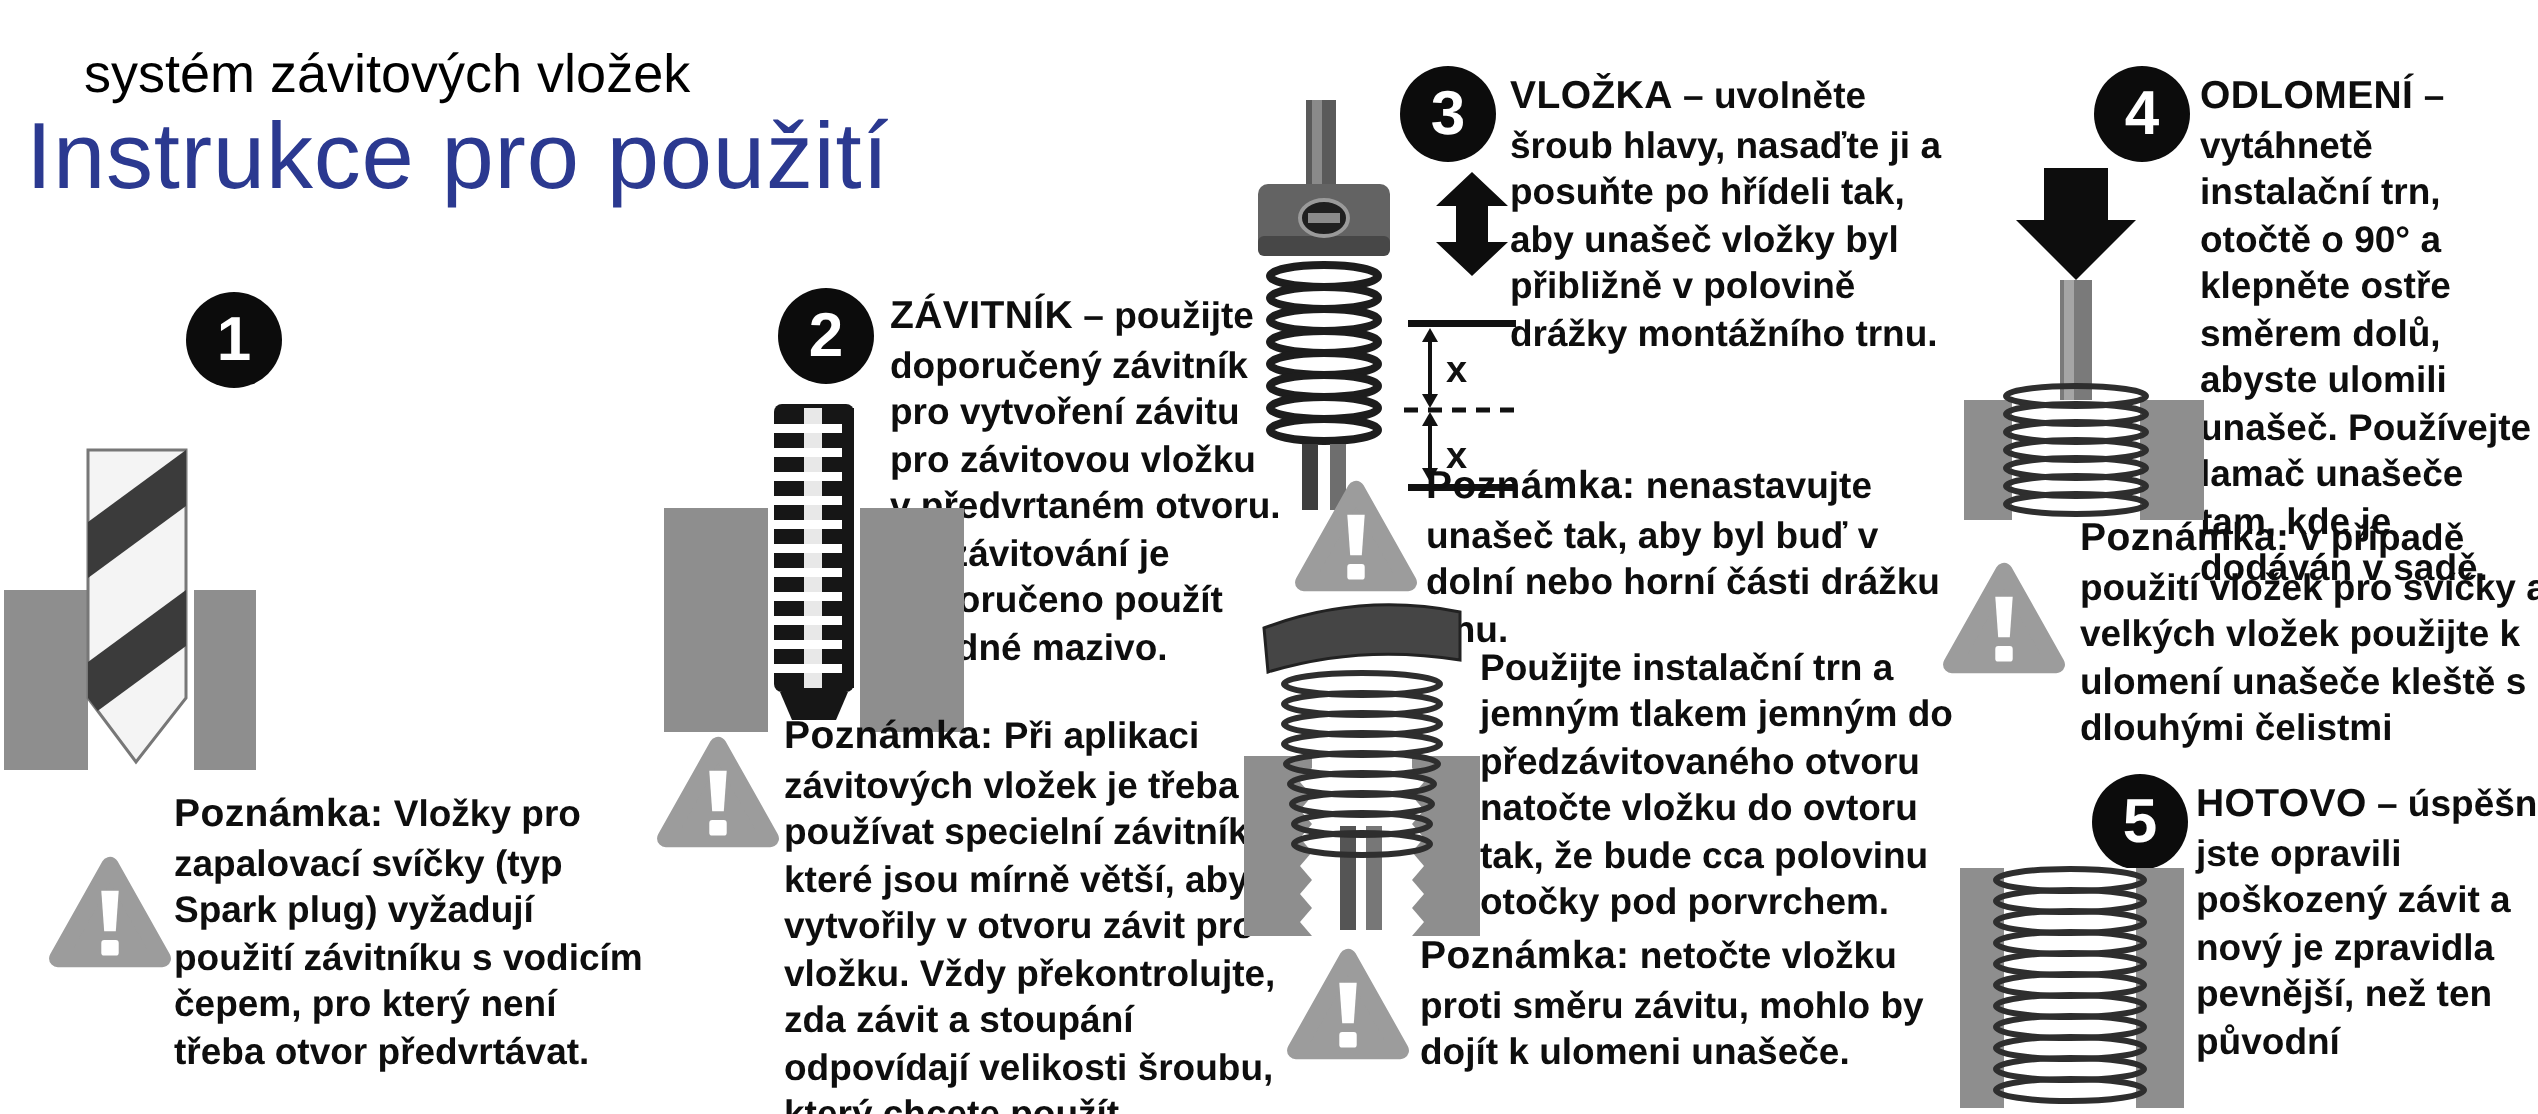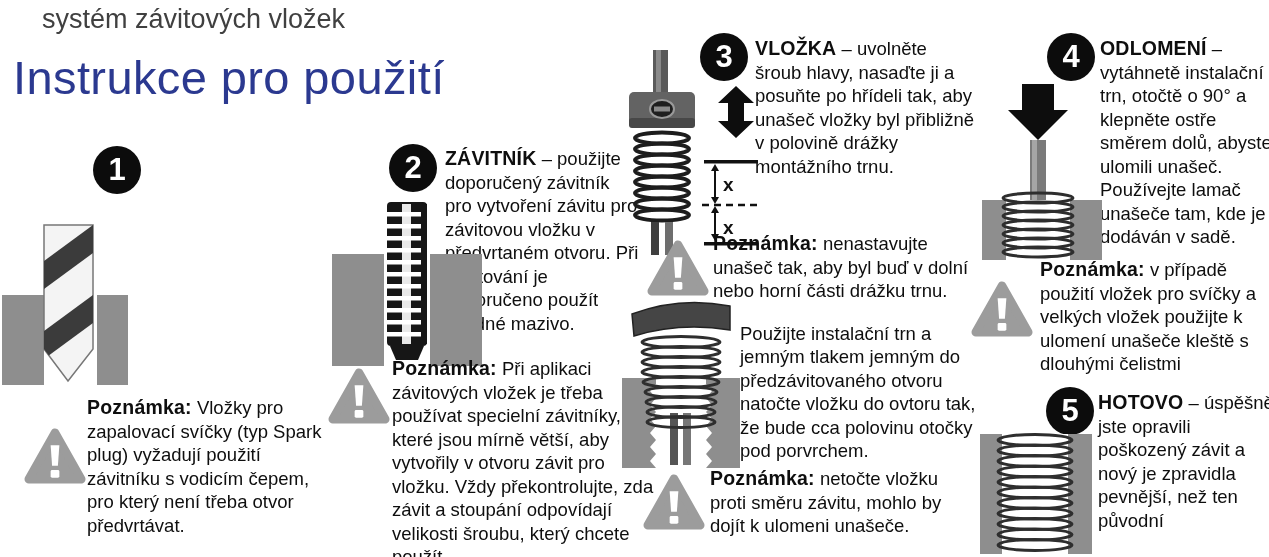--- a/index.html
+++ b/index.html
@@ -1,24 +1,24 @@
 <!DOCTYPE html>
 <html><head>
 <meta charset="utf-8">
 <style>
   html,body{margin:0;padding:0;background:#fff;}
   .page{position:relative;width:1269px;height:557px;background:#ffffff;overflow:hidden;
         font-family:"Liberation Sans",sans-serif;color:#0e0e0e;}
-  .eyebrow{position:absolute;left:42px;top:4px;font-size:27px;color:#404040;}
+  .eyebrow{position:absolute;left:42px;top:22px;font-size:27px;color:#000000;}
   .title{position:absolute;left:13px;top:50px;margin:0;font-size:47px;font-weight:400;
          color:#2b3990;letter-spacing:.4px;}
   .badge{position:absolute;width:48px;height:48px;border-radius:50%;background:#0c0c0c;
          color:#fff;font-weight:bold;font-size:31px;display:flex;align-items:center;
          justify-content:center;}
-  .txt{position:absolute;margin:0;font-size:18.5px;line-height:1.27;}
+  .txt{position:absolute;margin:0;font-size:18.5px;line-height:1.27;font-weight:bold;}
   .txt b{font-size:19.5px;letter-spacing:.2px;}
   .illus{position:absolute;}
   svg text{font-family:"Liberation Sans",sans-serif;}
 </style>
 </head>
 <body>
 
 <div class="page">
 
   <svg width="0" height="0" style="position:absolute">

